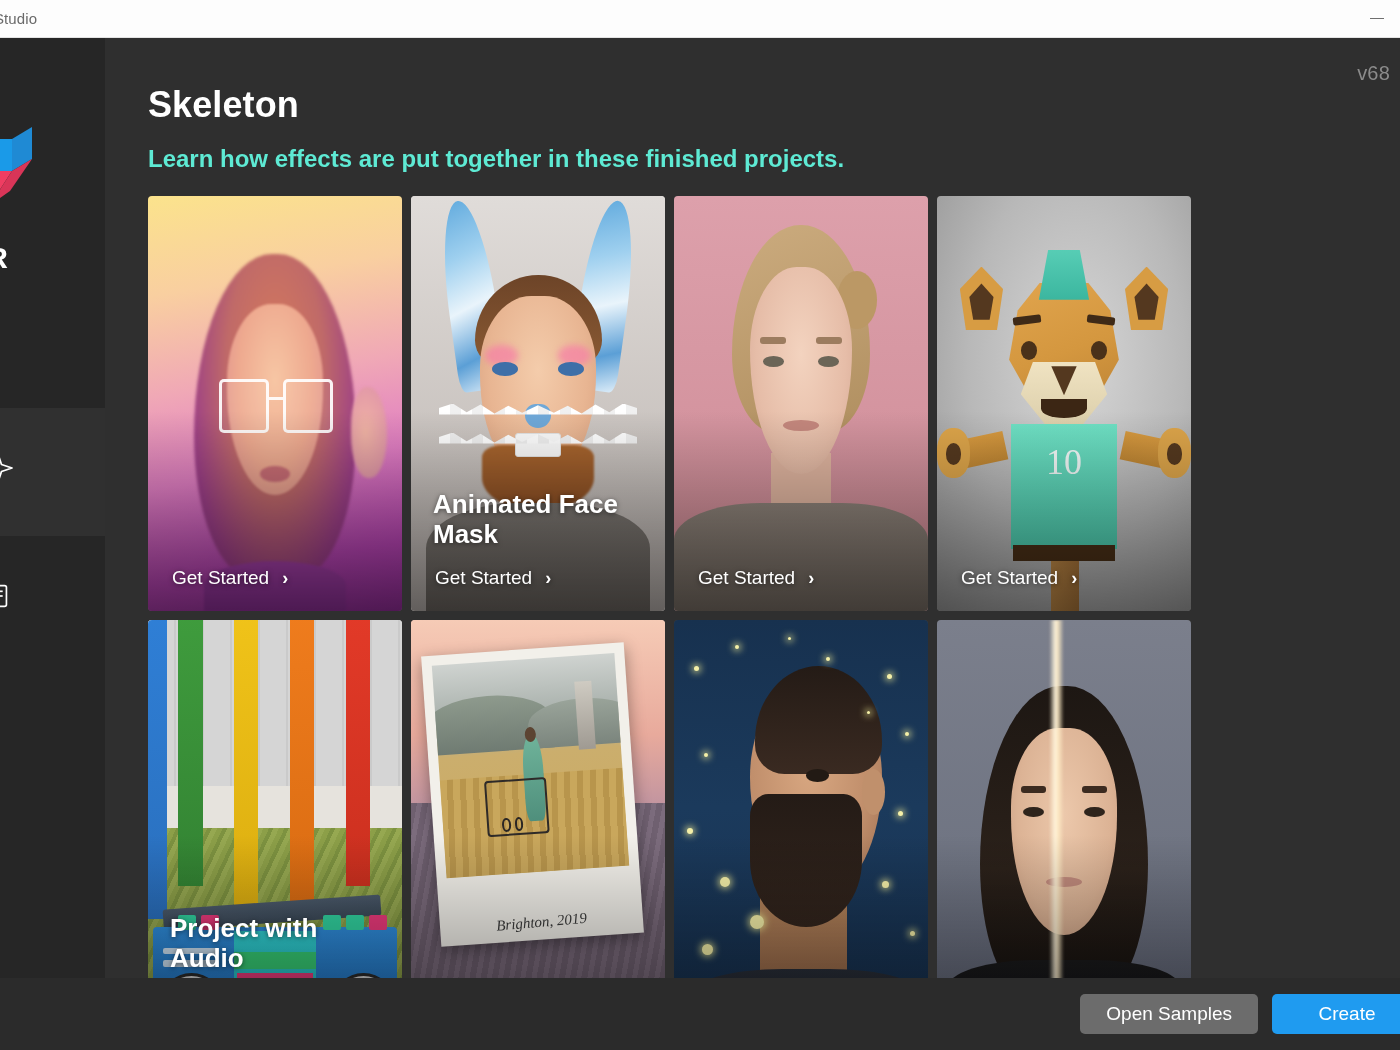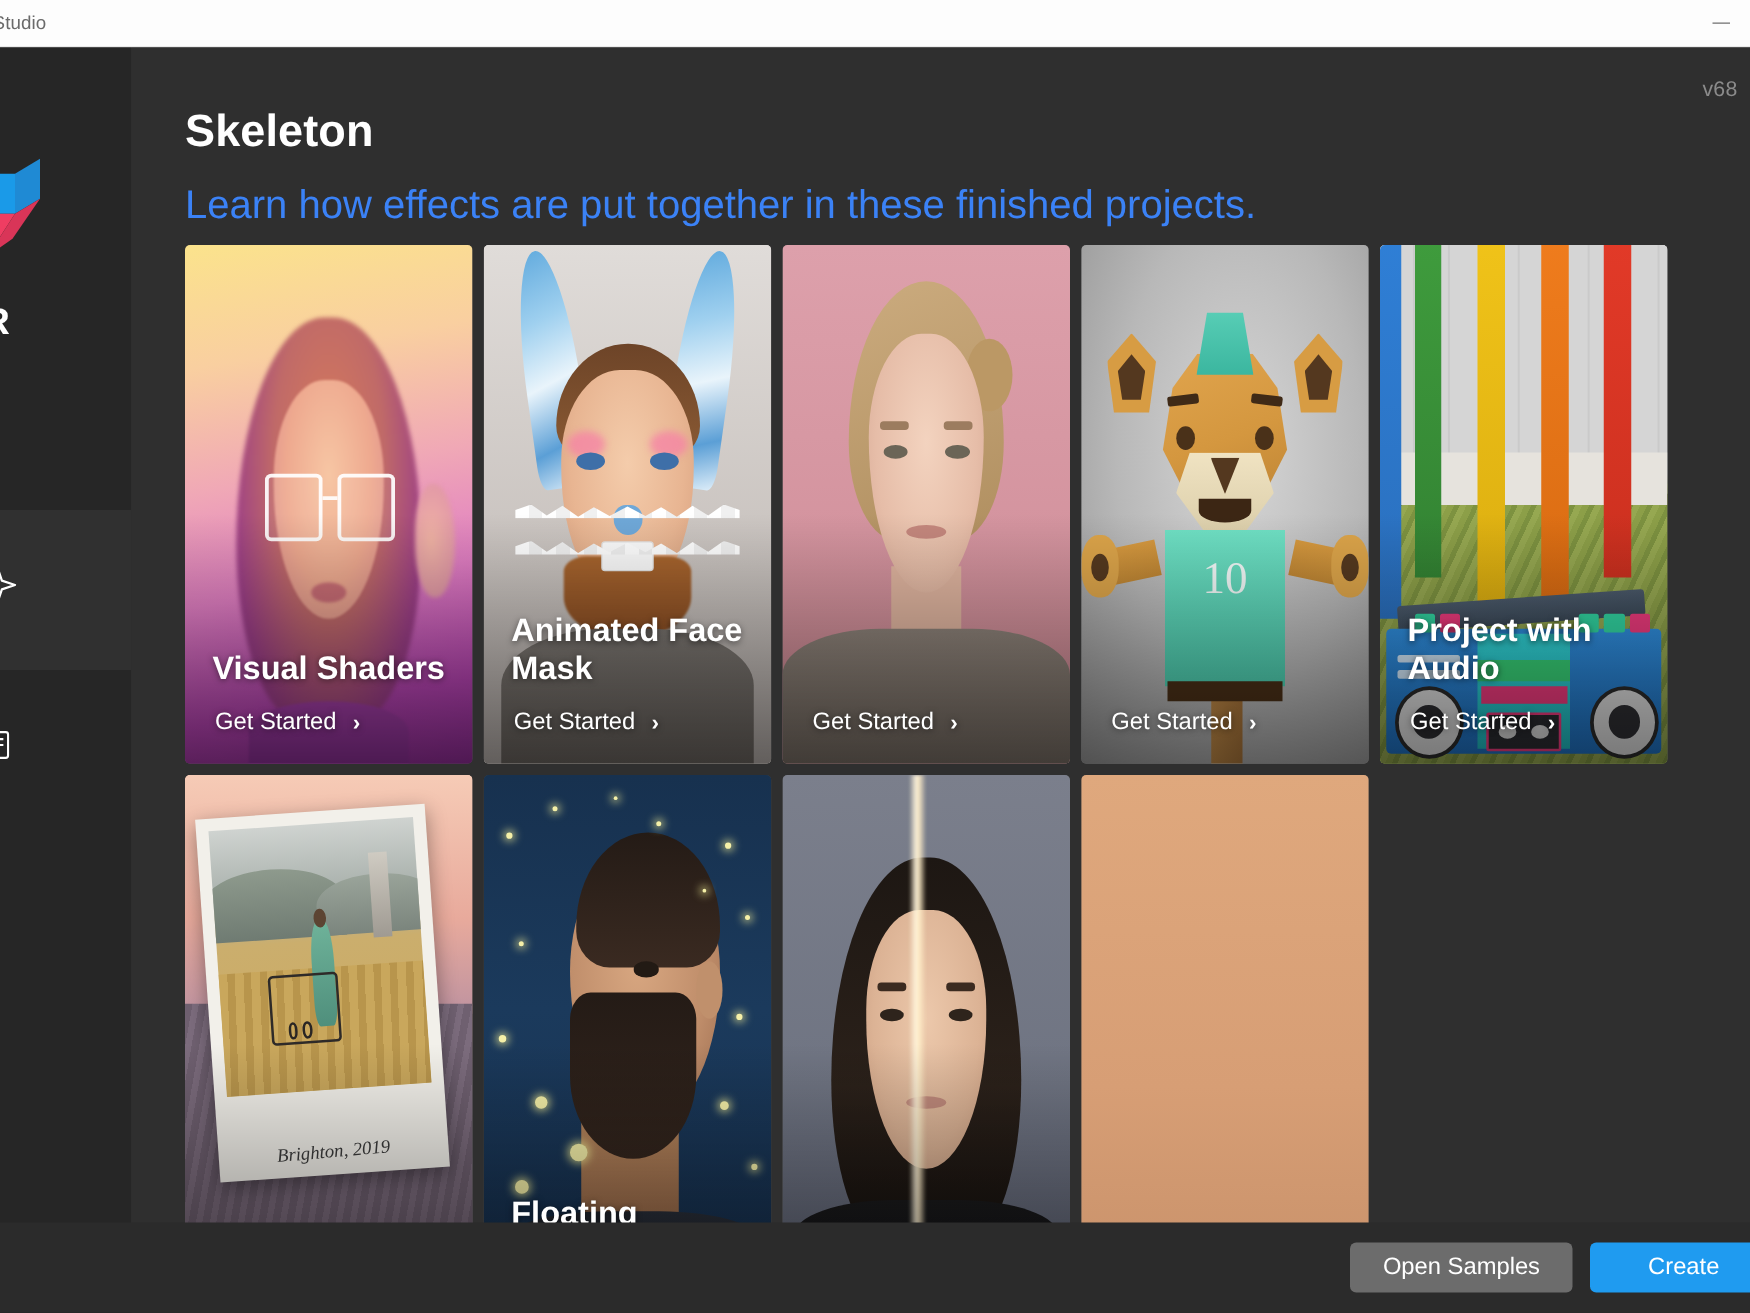--- a/index.html
+++ b/index.html
@@ -79,41 +79,41 @@
     cursor: pointer;
   }
 
   
   .main {
     position: absolute; top: 0; left: 105px; width: 1295px; height: 1012px;
     background: #2f2f2f; overflow: hidden;
   }
   .version {
     position: absolute; top: 24px; right: 10px;
-    font-size: 17px; color: #8b8b8b; letter-spacing: .2px;
+    font-size: 20px; color: #8b8b8b; letter-spacing: .2px;
   }
   .page-title {
     position: absolute; top: 46px; left: 43px;
     font-size: 36px; font-weight: 700; color: #ffffff; letter-spacing: .1px;
   }
   .page-subtitle {
     position: absolute; top: 107px; left: 43px;
-    font-size: 32px; color: #3b82f6; font-weight: 400;
+    font-size: 24px; color: #5eead4; font-weight: 700;
   }
 
   
   .grid {
     position: absolute; top: 158px; left: 43px;
     width: 1300px;
     display: flex; flex-wrap: wrap;
     gap: 9px 9px;
   }
   .card {
     position: relative;
-    width: 230px; height: 415px;
+    width: 254px; height: 415px;
     border-radius: 4px; overflow: hidden;
     cursor: pointer; flex: 0 0 auto;
     background: #444;
   }
   .card .art { position: absolute; inset: 0; overflow: hidden; }
   .card .scrim {
     position: absolute; left: 0; right: 0; bottom: 0; height: 200px;
     background: linear-gradient(to top, rgba(0,0,0,.45), rgba(0,0,0,0));
     pointer-events: none;
   }
@@ -454,21 +454,20 @@
             <div class="vs-hand"></div>
               <div class="vs-mouth"></div>
             <div class="vs-glasses">
               <div class="vs-lens l"></div>
                 <div class="vs-lens r"></div>
                 <div class="vs-bridge"></div>
             </div>
             <div class="vs-body"></div>
           </div>
           <div class="scrim"></div>
-          <div class="label">Visual Shaders</div>
           <div class="cta">
             <span>Get Started</span>
             <span class="chev">›</span>
           </div>
         </div>
 
         <div class="card">
           <div class="art art-mask">
             <div class="afm-bg"></div>
             <div class="afm-ear l"></div>

